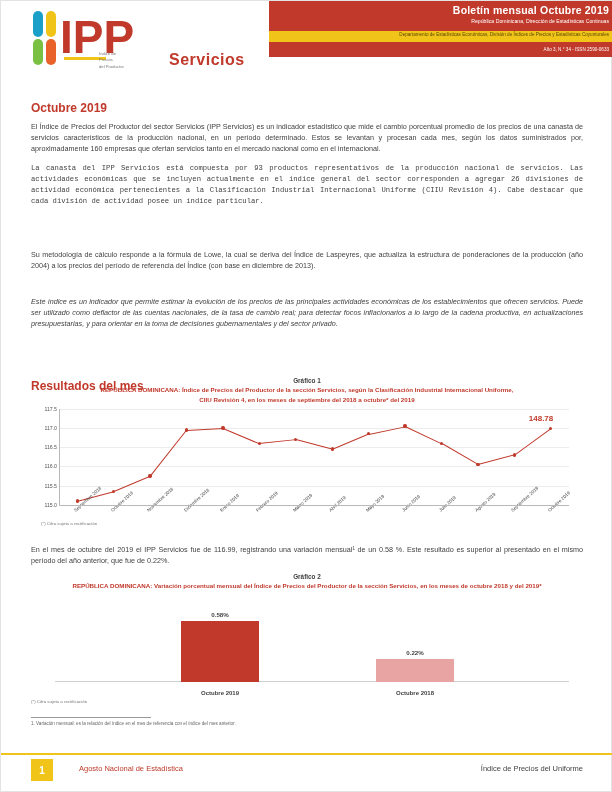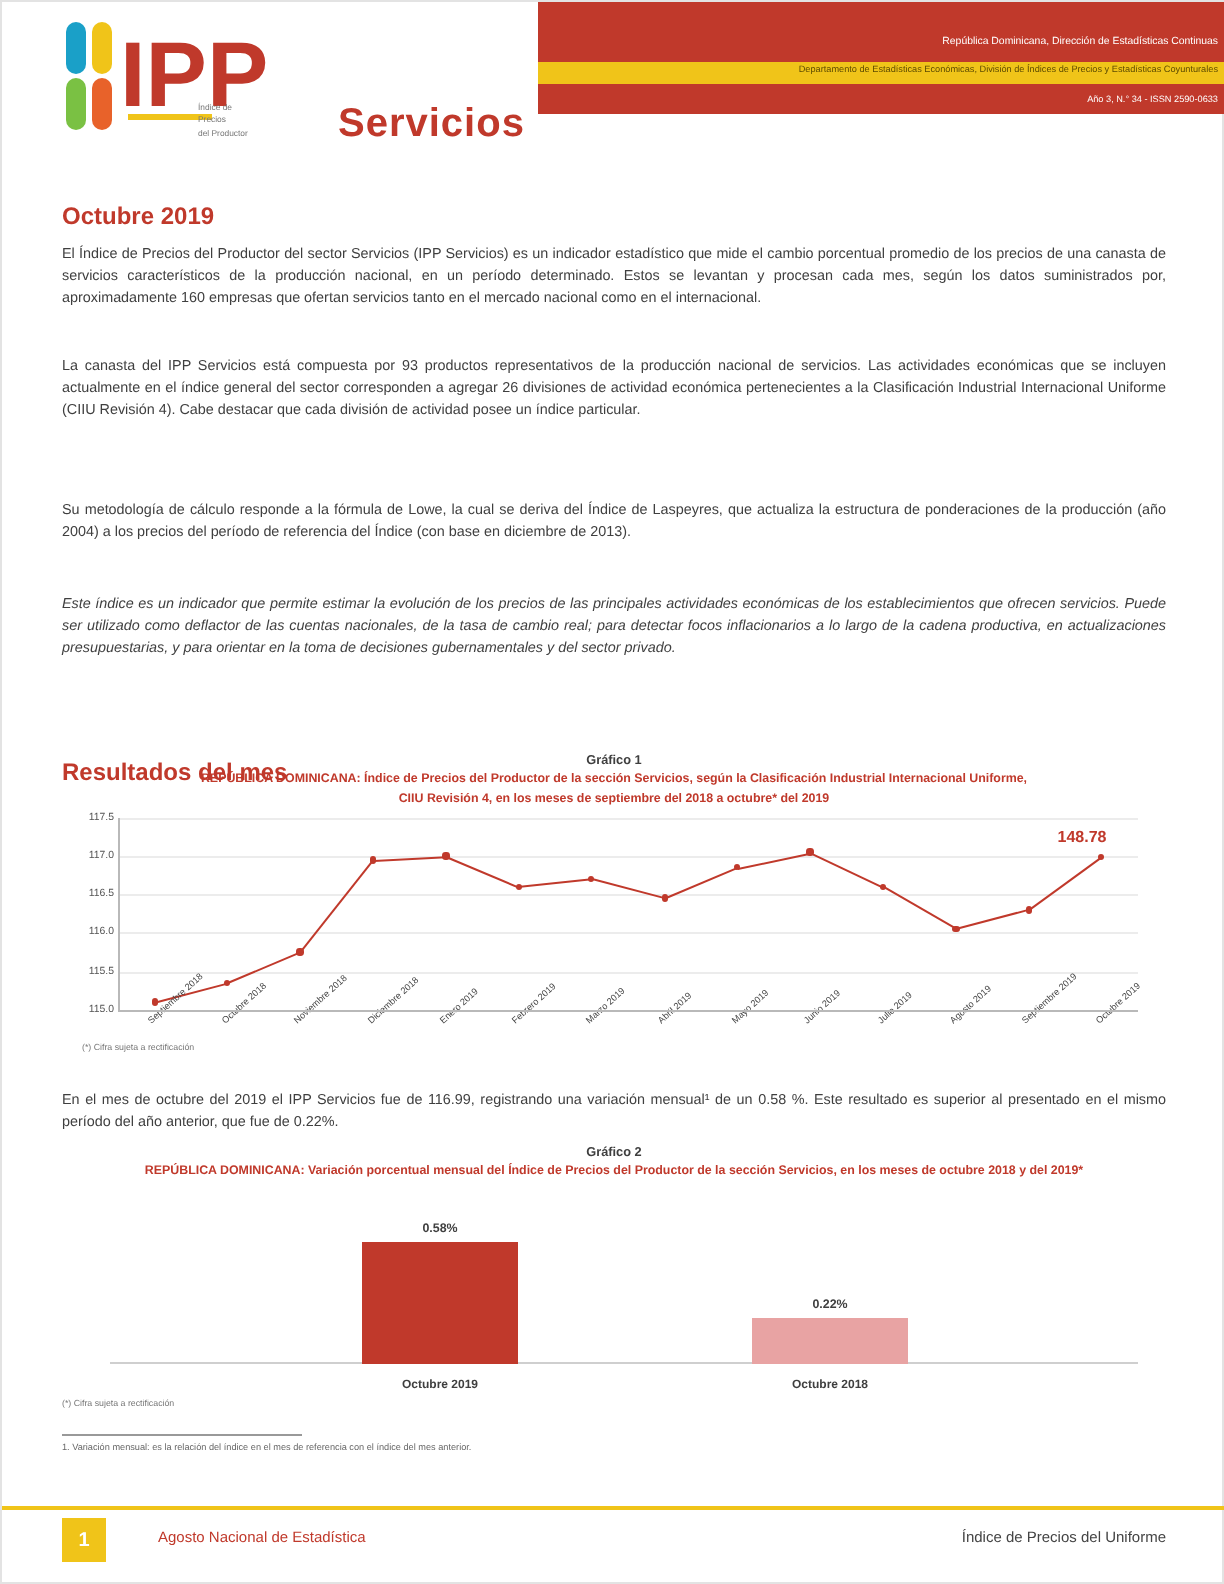--- a/index.html
+++ b/index.html
@@ -18,30 +18,30 @@
   .hdr-red{position:absolute;left:268px;top:0;width:344px;height:56px;background:#c0392b;}
   .hdr-yellow{position:absolute;left:268px;top:30px;width:344px;height:11px;background:#f0c419;}
   .hdr-title{position:absolute;left:278px;top:3px;width:330px;text-align:right;color:#ffffff;font-size:10.5px;font-weight:bold;letter-spacing:.2px;}
   .hdr-sub1{position:absolute;left:278px;top:17px;width:330px;text-align:right;color:#ffffff;font-size:5.2px;}
   .hdr-sub2{position:absolute;left:278px;top:31px;width:330px;text-align:right;color:#5d4b00;font-size:4.6px;}
   .hdr-sub3{position:absolute;left:278px;top:46px;width:330px;text-align:right;color:#ffffff;font-size:4.6px;}
 
   
   .logo{position:absolute;left:30px;top:6px;width:120px;height:70px;}
   .logo svg{display:block;}
-  .servicios{position:absolute;left:168px;top:50px;font-size:20px;font-weight:bold;color:#c0392b;letter-spacing:.5px;}
+  .servicios{position:absolute;left:168px;top:50px;font-size:16px;font-weight:bold;color:#c0392b;letter-spacing:.5px;}
 
   
   .sec-title{position:absolute;color:#c0392b;font-weight:bold;}
   #t-octubre{left:30px;top:100px;font-size:12px;}
   #t-resultados{left:30px;top:358px;font-size:12px;margin-top:20px;}
 
   .para{position:absolute;left:30px;width:552px;font-size:7.2px;line-height:1.55;text-align:justify;color:#3f3f3f;}
   #p1{top:120px;}
-  #p2{top:176px;}
+  #p2{top:162px;font-family:Liberation Mono, monospace;}
   #p3{top:222px;}
   #p4{top:248px;}
   #p5{top:295px;font-style:italic;}
   #p6{top:543px;}
 
   
   .chart-wrap{position:absolute;left:30px;width:552px;}
   #chart1{top:376px;height:158px;}
   .ch-title{text-align:center;font-size:6.4px;font-weight:bold;color:#3f3f3f;}
   .ch-sub{text-align:center;font-size:6.2px;font-weight:bold;color:#c0392b;line-height:1.35;margin-top:2px;}
@@ -78,20 +78,21 @@
   .f-right{position:absolute;right:30px;top:11px;font-size:7.5px;color:#444;}
 </style>
 </head>
 <body>
 
 <div class="page">
 
   <div class="header">
     <div class="hdr-red"></div>
     <div class="hdr-yellow"></div>
+    <div class="hdr-title">Boletín mensual Octubre 2019</div>
     <div class="hdr-sub1">República Dominicana, Dirección de Estadísticas Continuas</div>
     <div class="hdr-sub2">Departamento de Estadísticas Económicas, División de Índices de Precios y Estadísticas Coyunturales</div>
     <div class="hdr-sub3">Año 3, N.° 34 - ISSN 2590-0633</div>
 
     <div class="logo">
       <svg width="120" height="72" viewBox="0 0 120 72">
         <rect x="2" y="4" width="10" height="26" rx="5" fill="#1aa0c8"></rect>
         <rect x="2" y="32" width="10" height="26" rx="5" fill="#7ac143"></rect>
         <rect x="15" y="4" width="10" height="26" rx="5" fill="#f0c419"></rect>
         <rect x="15" y="32" width="10" height="26" rx="5" fill="#e8622a"></rect>

